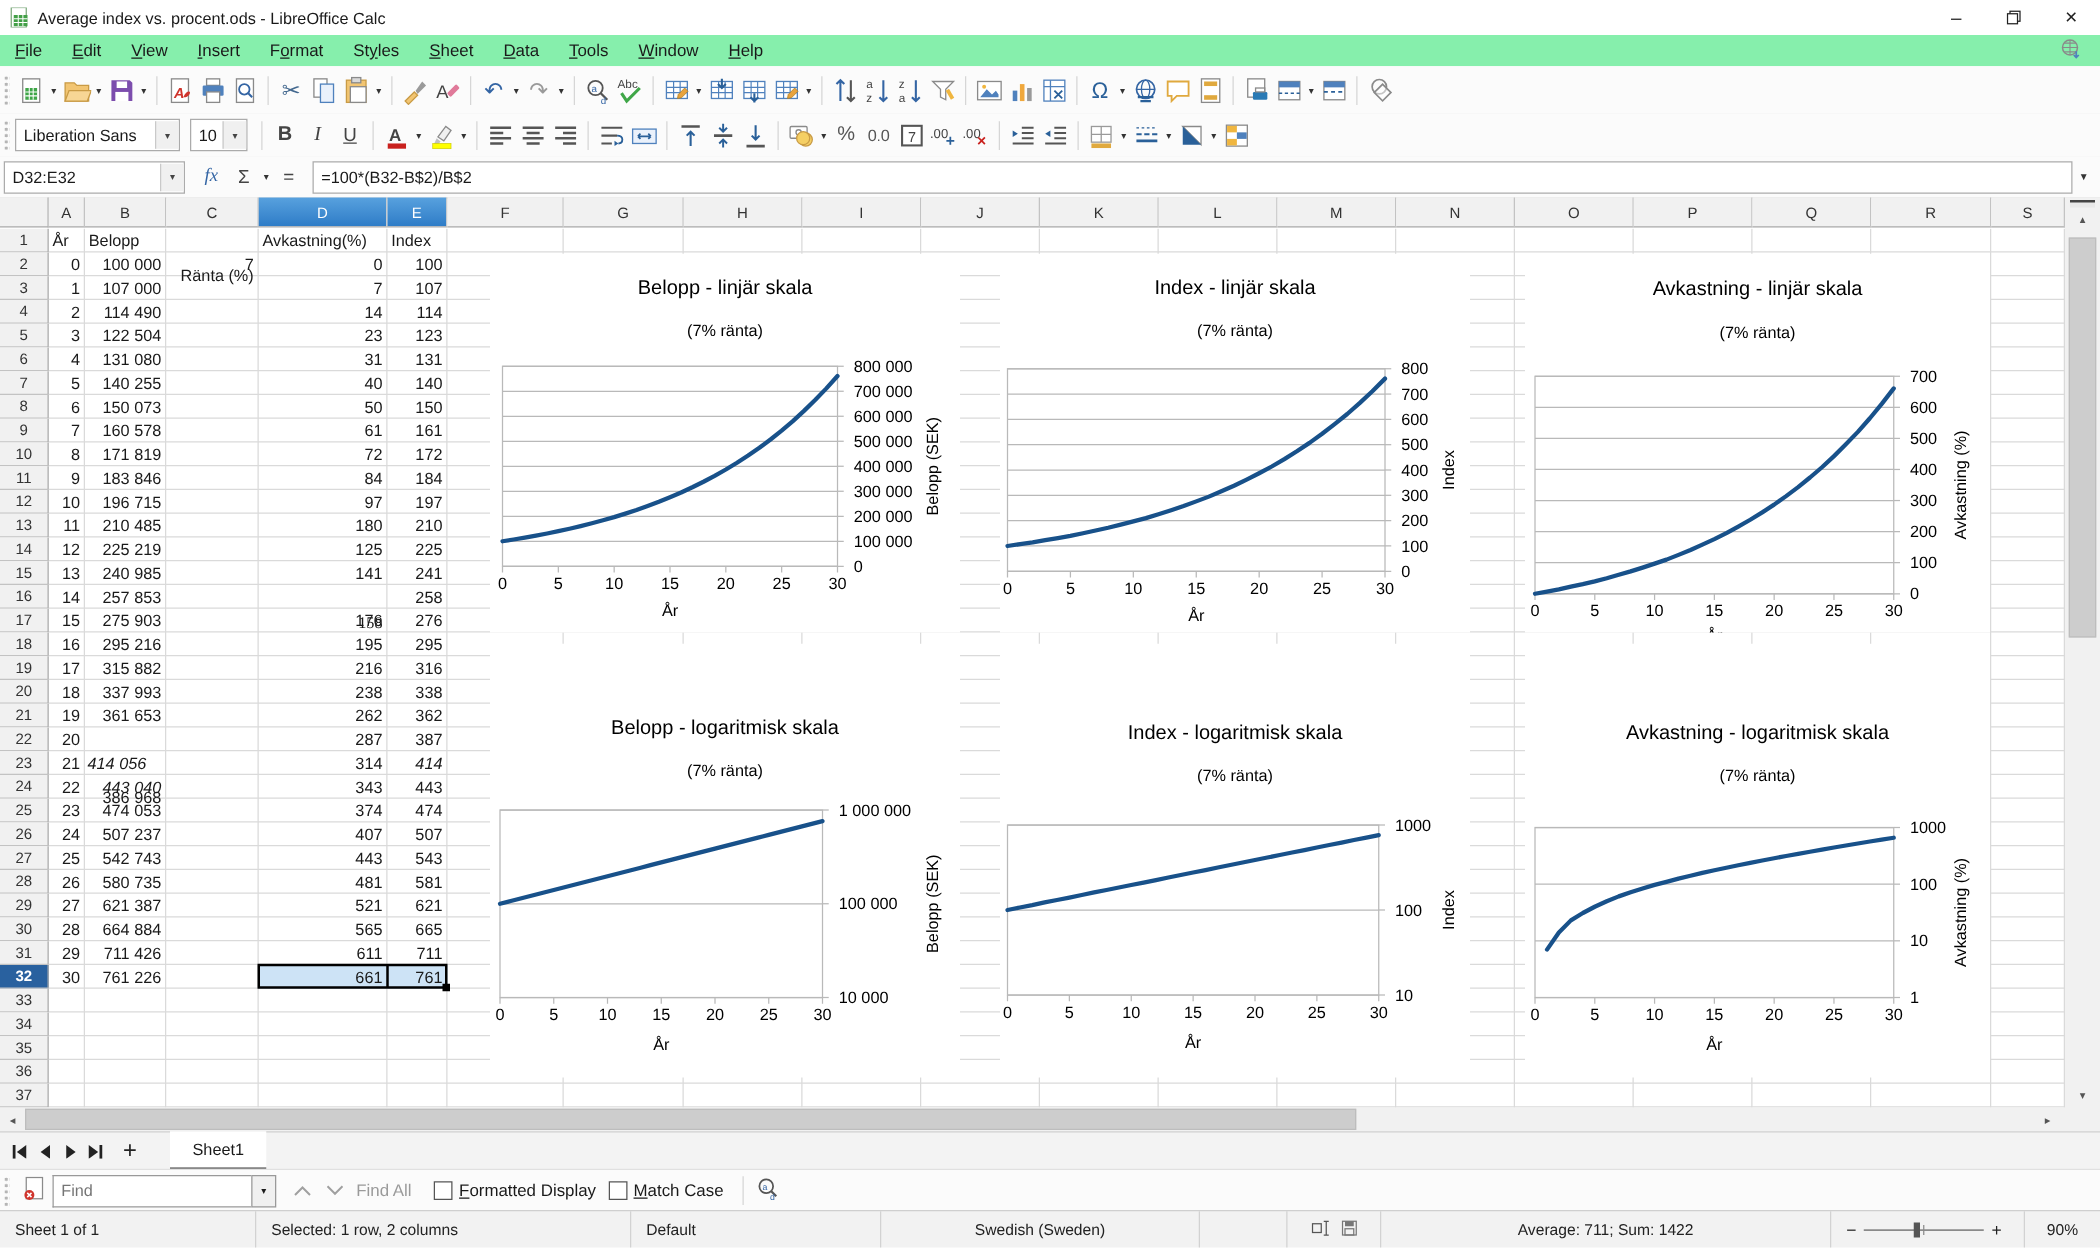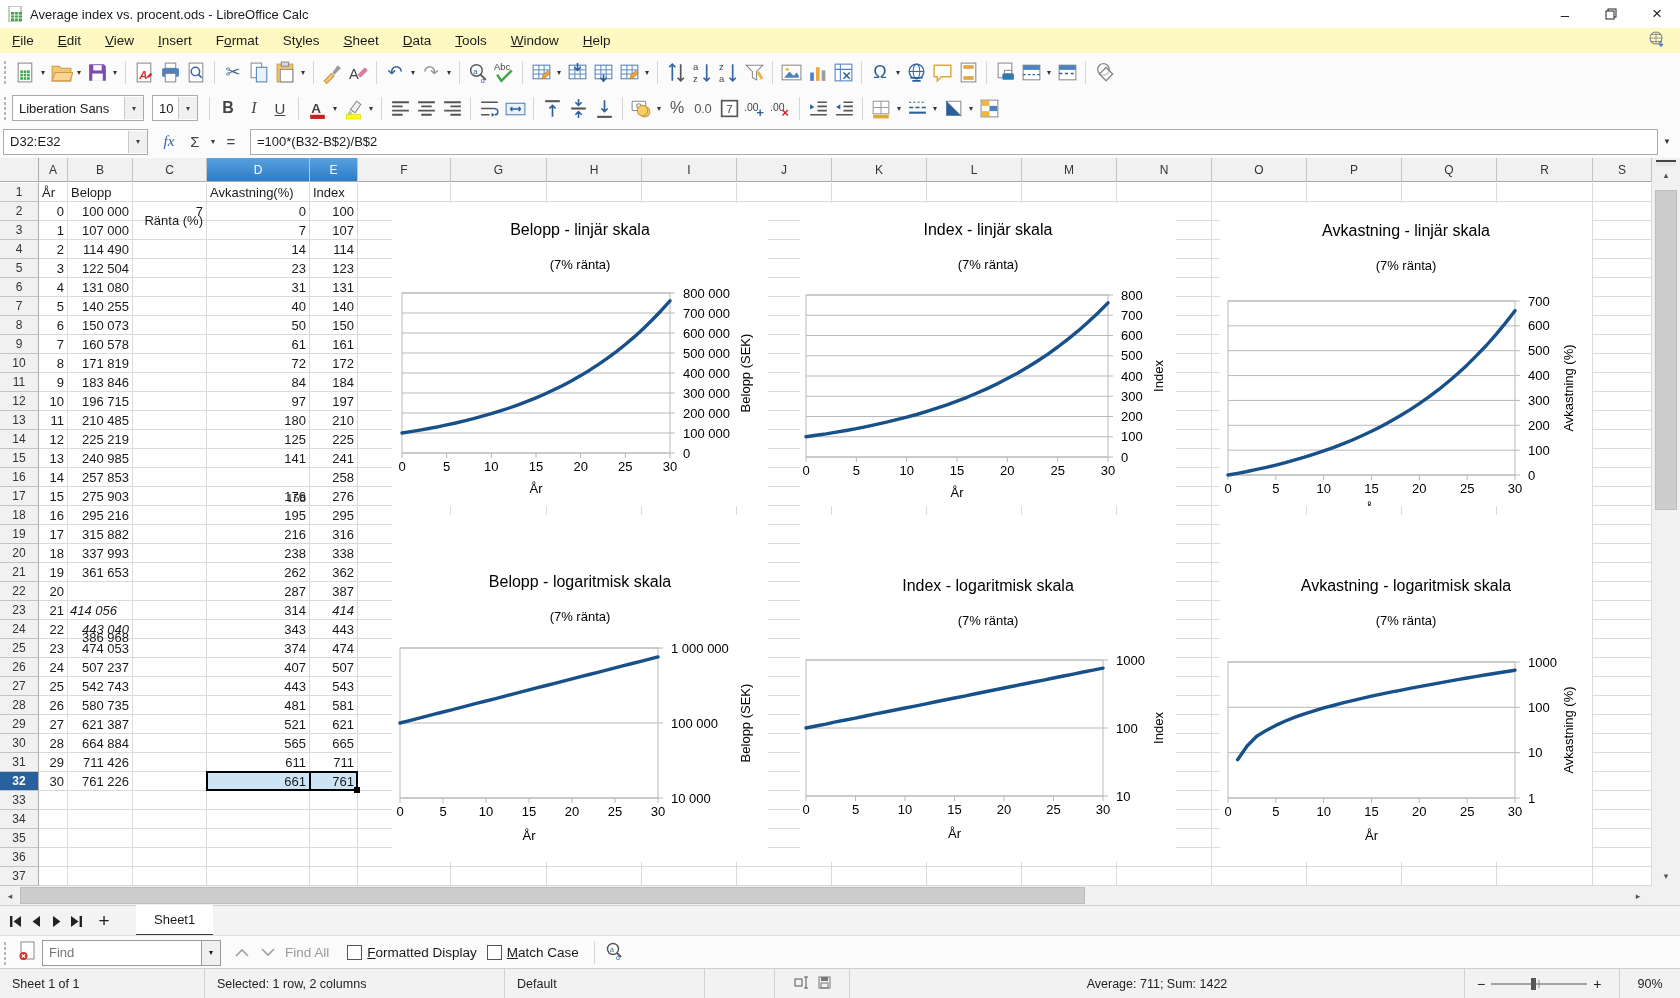--- a/index.html
+++ b/index.html
@@ -2,21 +2,21 @@
 <html><head>
 <meta charset="utf-8">
 <style>
   html,body{margin:0;padding:0}
   body{width:1680px;height:998px;position:relative;font-family:"Liberation Sans",sans-serif;background:#fff;overflow:hidden;font-size:13px;color:#1a1a1a}
   .abs{position:absolute}
   
   #titlebar{left:0;top:0;width:1680px;height:28px;background:#fff;display:flex;align-items:center}
   #titlebar .title{margin-left:12px;font-size:13px}
   .wbtn{width:46px;height:28px;display:flex;align-items:center;justify-content:center;color:#222;font-size:15px}
-  #menubar{left:0;top:28px;width:1680px;height:25px;background:#fef9c3;display:flex;align-items:center}
+  #menubar{left:0;top:28px;width:1680px;height:25px;background:#86efac;display:flex;align-items:center}
   #menubar .mi{padding:3px 12px;font-size:13.5px}
   #menubar u{text-decoration:underline}
   .toolbar{background:#fbfbfb;display:flex;align-items:center;border-bottom:1px solid #e8e8e8}
   #stdbar{left:0;top:53px;width:1680px;height:38px}
   #fmtbar{left:0;top:91px;width:1680px;height:34px}
   .grip{width:5px;height:24px;margin:0 4px 0 3px;background-image:radial-gradient(#b5b5b5 1px,transparent 1.2px);background-size:4px 5px}
   .tbi{min-width:26px;height:28px;display:flex;align-items:center;justify-content:center}
   .dd{width:10px;font-size:8px;color:#333;text-align:center}
   .sep{width:1px;height:23px;background:#d6d6d6;margin:0 5px}
   .glyph{font-size:17px;line-height:1}
@@ -1095,20 +1095,21 @@
         <text x="6" y="11" font-size="7" fill="#3465a4">a</text>
         <text x="12" y="19" font-size="7" fill="#3465a4">d</text>
       </svg>
   </span>
 </div>
 
 <div class="abs" id="statusbar">
   <div class="sfield" style="width:205px">Sheet 1 of 1</div>
   <div class="sfield" style="width:300px">Selected: 1 row, 2 columns</div>
   <div class="sfield" style="width:200px">Default</div>
+  <div class="sfield" style="width:255px;justify-content:center">Swedish (Sweden)</div>
   <div class="sfield" style="width:70px"></div>
   <div class="sfield" style="width:75px;justify-content:center;gap:8px">
     <span><svg width="16" height="13" viewBox="0 0 16 13">
           <rect x="1" y="3" width="7" height="7" fill="none" stroke="#555"></rect>
           <path d="M12 1v11M10 1h4M10 12h4" stroke="#555" fill="none"></path>
         </svg></span>
     <span><svg width="13" height="13" viewBox="0 0 13 13">
           <rect x="1" y="1" width="11" height="11" fill="none" stroke="#777"></rect>
           <rect x="3" y="1" width="7" height="4" fill="#777"></rect>
           <rect x="3" y="7" width="7" height="5" fill="none" stroke="#777"></rect>

